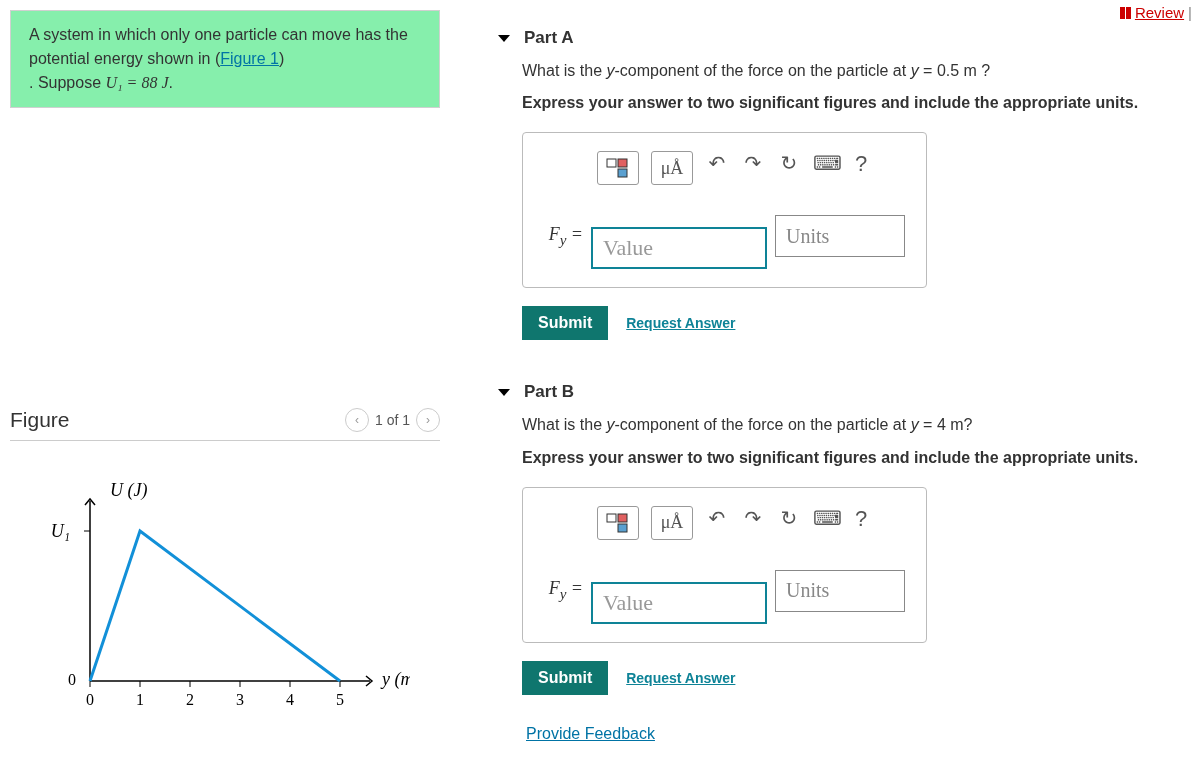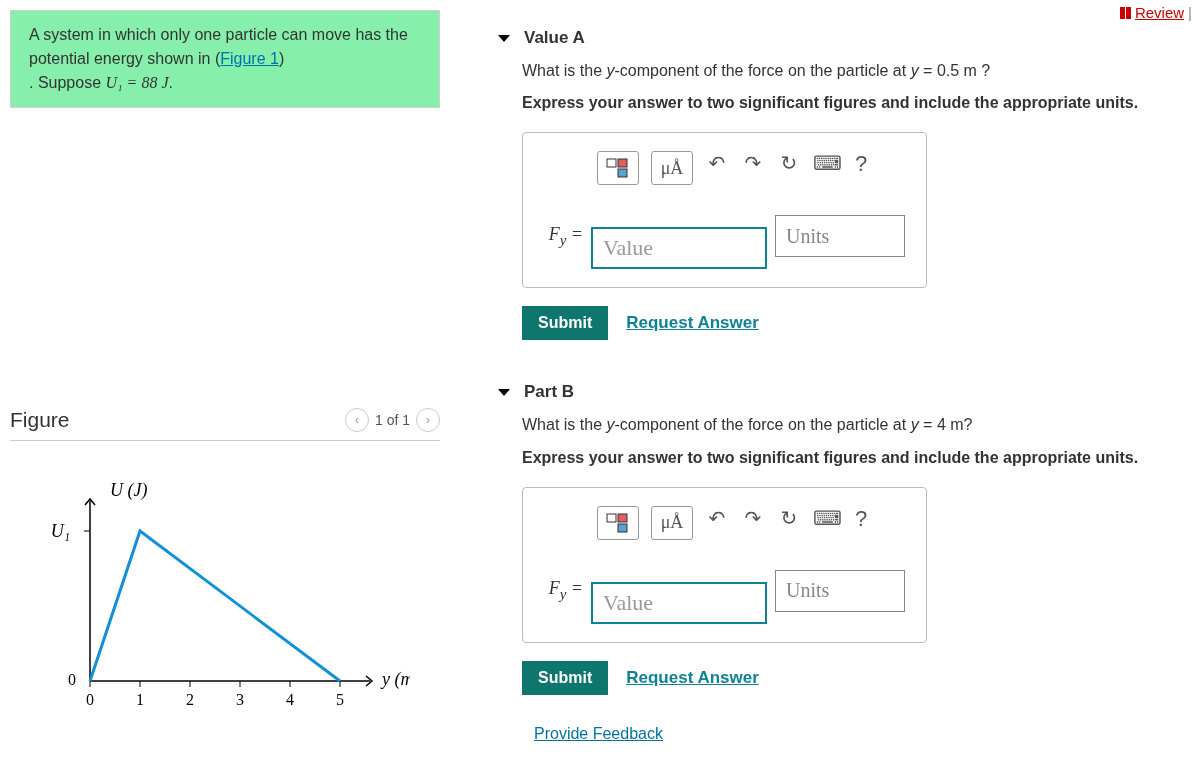--- a/index.html
+++ b/index.html
@@ -45,23 +45,23 @@
   .tool-btn.symbol { width: 42px; font-family: Georgia, serif; }
   .tool-icon { font-size: 20px; color: #555; width: 24px; text-align: center; }
   .help-q { font-size: 22px; color: #555; width: 24px; text-align: center; }
   .answer-row { display: flex; align-items: center; gap: 8px; }
   .fy-label { font-style: italic; font-family: Georgia, serif; font-size: 18px; width: 44px; text-align: right; }
   .val-input { border: 2px solid #0e8397; height: 42px; width: 176px; display: flex; align-items: center; padding: 0 10px; font-size: 22px; color: #999; font-family: Georgia, serif; margin-top: 24px; }
   .units-input { border: 1px solid #888; height: 42px; width: 130px; display: flex; align-items: center; padding: 0 10px; font-size: 20px; color: #888; font-family: Georgia, serif; }
 
   .action-row { margin-top: 18px; display: flex; align-items: center; gap: 18px; }
   .submit-btn { background: #0f766e; color: #fff; border: none; padding: 8px 16px; font-size: 16px; font-weight: bold; }
-  .req-ans { color: #0e8397; text-decoration: underline; font-weight: bold; font-size: 17px; }
-
-  .feedback { color: #0073a5; text-decoration: underline; margin-top: 30px; margin-left: 12px; display: inline-block; font-size: 16px; }
+  .req-ans { color: #0e8397; text-decoration: underline; font-weight: bold; font-size: 14px; }
+
+  .feedback { color: #0073a5; text-decoration: underline; margin-top: 30px; margin-left: 4px; display: inline-block; font-size: 16px; }
 
   
   .tmpl-icon rect { fill: #fff; stroke: #333; stroke-width: 1; }
   .tmpl-icon .r1 { fill: #e06060; }
   .tmpl-icon .r2 { fill: #5aa0d0; }
 </style>
 </head>
 <body>
 
 <div class="page">
@@ -125,21 +125,21 @@
 
         <polyline points="50,200 100,50 300,200" fill="none" stroke="#1290d8" stroke-width="3"></polyline>
       </svg>
     </div>
   </div>
 
   <div class="right-col">
 
     <div class="part-header">
       <div class="caret"></div>
-      <span>Value A</span>
+      <span>Part A</span>
     </div>
     <div class="part-body">
       <div class="question-text">
         What is the <i>y</i>-component of the force on the particle at <i>y</i> = 0.5 m ?
       </div>
       <div class="instruction">Express your answer to two significant figures and include the appropriate units.</div>
 
       <div class="answer-box">
         <div class="toolbar-row">
           <div class="tool-btn tmpl">

